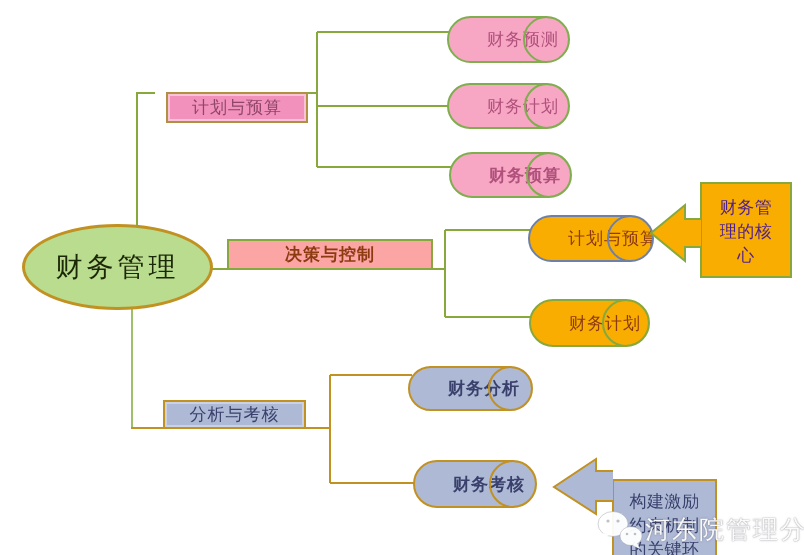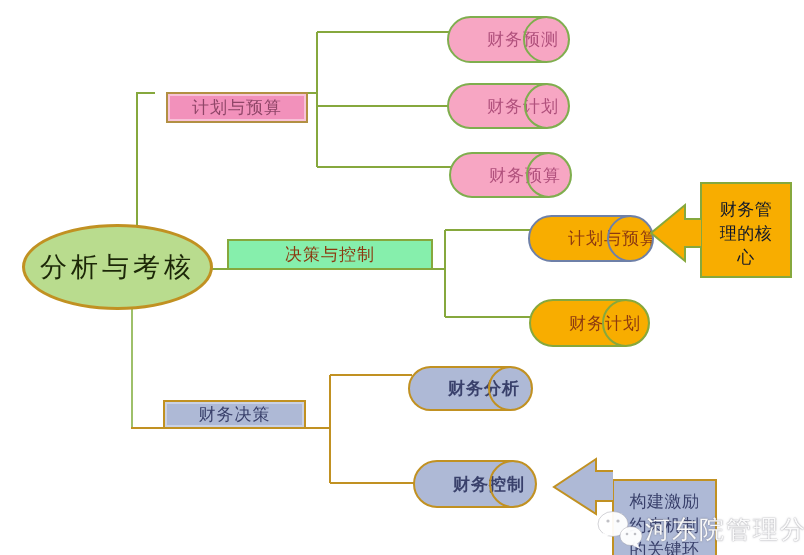--- a/index.html
+++ b/index.html
@@ -13,21 +13,21 @@
   
   .node{position:absolute;box-sizing:border-box;z-index:2;display:flex;align-items:center;justify-content:center;}
   .ellipse{
     border-radius:50%;background:#b9dc8e;border:3px solid #c19122;
   }
   .ellipse .lbl{color:#1c2708;font-size:27px;letter-spacing:4px;white-space:nowrap;}
   .box{border:2px solid;text-align:center;}
   .box .lbl{font-size:17px;letter-spacing:1px;white-space:nowrap;}
   .box.pinkbox{background:#f291bb;border-color:#b29043;box-shadow:inset 0 0 0 2px rgba(255,255,255,.45);margin-left:11px;}
   .box.pinkbox .lbl{color:#8f4668;}
-  .box.orangebox{background:#86efac;border-color:#86a83d;}
+  .box.orangebox{background:#fca5a5;border-color:#86a83d;font-weight:bold;}
   .box.orangebox .lbl{color:#8c3a10;}
   .box.peribox{background:#aeb9d6;border-color:#c19122;box-shadow:inset 0 0 0 2px rgba(255,255,255,.35);}
   .box.peribox .lbl{color:#39406b;}
   
   .cap{
     border-radius:999px;border:2px solid currentColor;overflow:hidden;
     justify-content:flex-start;
   }
   .cap .lbl{font-size:17px;letter-spacing:1px;white-space:nowrap;padding-left:26px;margin-left:12px;}
   .cap .ring{
@@ -37,21 +37,21 @@
   .cap.pink{background:#f7a6c3;color:#7fae4e;}
   .cap.pink .lbl{color:#b0507c;}
   .cap.orange{background:#f8ad00;color:#86a83d;}
   .cap.orange.slate{color:#6e80a8;}
   .cap.orange .lbl{color:#8c3a10;}
   .cap.peri{background:#aeb9d6;color:#c19122;font-weight:bold;}
   .cap.peri .lbl{color:#39406b;}
   
   .callout{position:absolute;box-sizing:border-box;z-index:3;border:2px solid;text-align:center;word-break:break-all;}
   .callout .txt{font-size:17px;line-height:24px;letter-spacing:0.5px;}
-  .callout.co1{background:#f8ad00;border-color:#86a83d;color:#0f172a;padding:13px 17px 0 17px;}
+  .callout.co1{background:#f8ad00;border-color:#86a83d;color:#4c1d95;padding:13px 17px 0 17px;font-family:Liberation Mono, monospace;}
   .callout.co2{background:#aeb9d6;border-color:#c19122;color:#39406b;padding:8px 15px 0 15px;}
   
   .watermark{position:absolute;z-index:5;display:flex;align-items:center;}
   .watermark .wm-text{
     font-family:"DejaVu Sans","Liberation Sans",sans-serif;
     color:rgba(255,255,255,.95);font-size:25px;letter-spacing:2px;white-space:nowrap;
     text-shadow:0 0 2px rgba(110,110,120,.55),0 0 1px rgba(110,110,120,.55);
   }
 </style>
 </head>
@@ -76,61 +76,61 @@
 
     <path d="M132,308 L132,428" fill="none" stroke="#9ec06a" stroke-width="2"></path>
     <path d="M131,428 L163,428" fill="none" stroke="#c19122" stroke-width="2"></path>
     <path d="M306,428 L330,428" fill="none" stroke="#c19122" stroke-width="2"></path>
     <path d="M330,375 L330,483" fill="none" stroke="#c19122" stroke-width="2"></path>
     <path d="M330,375 L412,375" fill="none" stroke="#c19122" stroke-width="2"></path>
     <path d="M330,483 L417,483" fill="none" stroke="#c19122" stroke-width="2"></path>
   </svg>
 
   <div class="node ellipse" style="left:22px;top:224px;width:191px;height:86px;">
-    <span class="lbl">分析与考核</span>
+    <span class="lbl">财务管理</span>
   </div>
 
   <div class="node box pinkbox" style="left:155px;top:92px;width:142px;height:31px;">
     <span class="lbl">计划与预算</span>
   </div>
   <div class="node box orangebox" style="left:227px;top:239px;width:206px;height:31px;">
     <span class="lbl">决策与控制</span>
   </div>
   <div class="node box peribox" style="left:163px;top:400px;width:143px;height:29px;">
-    <span class="lbl">财务决策</span>
+    <span class="lbl">分析与考核</span>
   </div>
 
   <div class="node cap pink" style="left:447px;top:16px;width:123px;height:47px;">
     <span class="lbl">财务预测</span>
     <i class="ring"></i>
   </div>
   <div class="node cap pink" style="left:447px;top:83px;width:123px;height:46px;">
     <span class="lbl">财务计划</span>
     <i class="ring"></i>
   </div>
-  <div class="node cap pink" style="left:449px;top:152px;width:123px;height:46px;">
+  <div class="node cap pink" style="left:449px;top:152px;width:123px;height:46px;font-weight:bold;">
     <span class="lbl">财务预算</span>
     <i class="ring"></i>
   </div>
 
   <div class="node cap orange slate" style="left:528px;top:215px;width:126px;height:47px;">
     <span class="lbl">计划与预算</span>
     <i class="ring"></i>
   </div>
   <div class="node cap orange" style="left:529px;top:299px;width:121px;height:48px;">
     <span class="lbl">财务计划</span>
     <i class="ring"></i>
   </div>
 
   <div class="node cap peri" style="left:408px;top:366px;width:125px;height:45px;">
     <span class="lbl">财务分析</span>
     <i class="ring"></i>
   </div>
   <div class="node cap peri" style="left:413px;top:460px;width:124px;height:48px;">
-    <span class="lbl">财务控制</span>
+    <span class="lbl">财务考核</span>
     <i class="ring"></i>
   </div>
 
   <div class="callout co1" style="left:700px;top:182px;width:92px;height:96px;">
     <span class="txt">财务管理的核心</span>
   </div>
   <div class="callout co2" style="left:612px;top:435px;width:105px;height:102px;margin-top:44px;">
     <span class="txt">构建激励约束机制的关键环节</span>
   </div>
 

